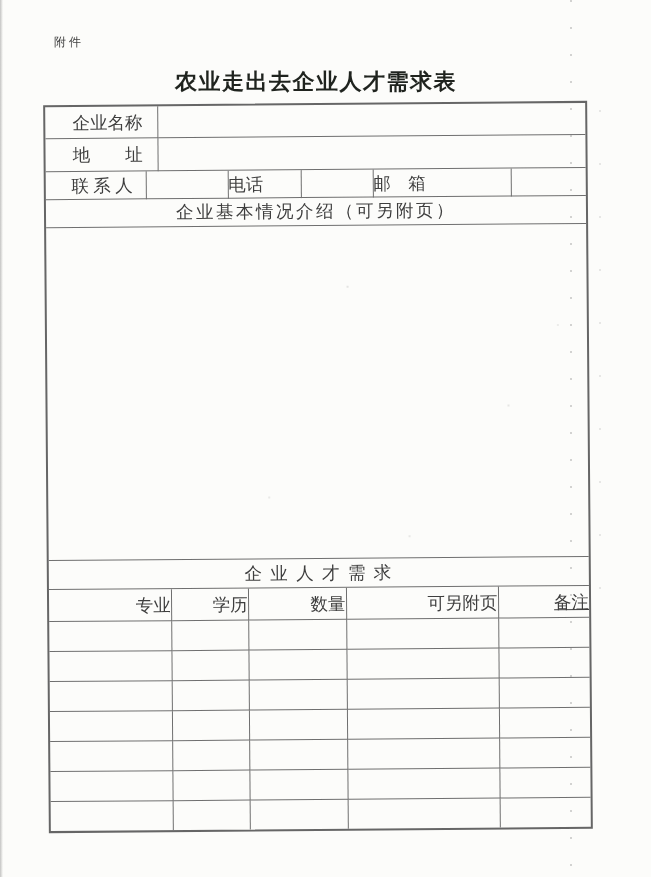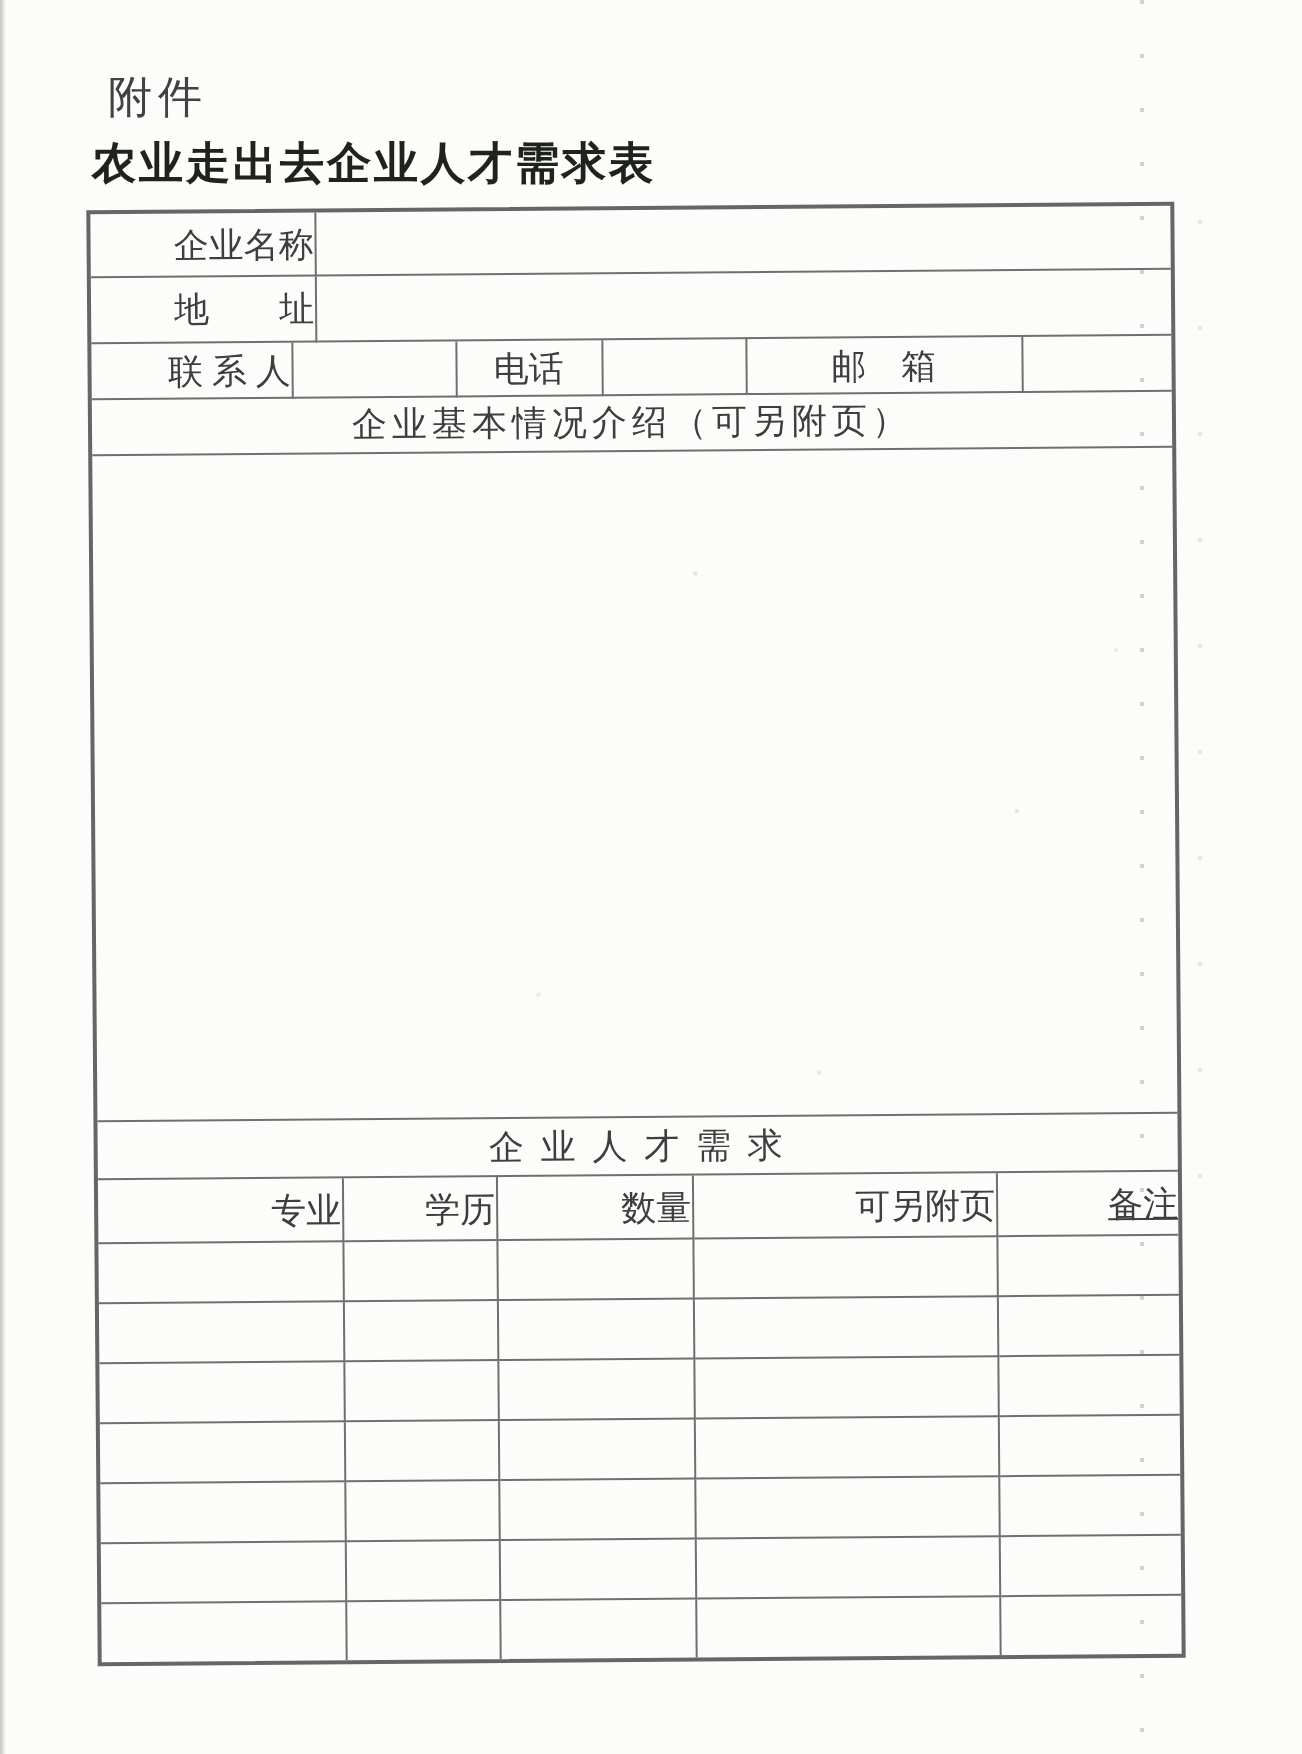--- a/index.html
+++ b/index.html
@@ -29,47 +29,47 @@
     background-image:repeating-linear-gradient(to bottom,rgba(110,110,110,.45) 0 2px,transparent 2px 27px);
     opacity:.65;z-index:5;
   }
   .speck-col-2{
     position:absolute;left:599px;top:110px;width:2px;height:500px;
     background-image:repeating-linear-gradient(to bottom,rgba(120,120,120,.4) 0 2px,transparent 2px 53px);
     opacity:.4;z-index:5;
   }
   .attachment{
     position:absolute;left:54px;top:34px;
-    font-size:22px;letter-spacing:3px;color:#424242;
+    font-size:12px;letter-spacing:3px;color:#424242;
   }
   .title{
     position:absolute;left:46px;top:67px;width:540px;margin:0;
-    font-size:22px;font-weight:bold;
+    text-align:center;font-size:22px;font-weight:bold;
     letter-spacing:1.5px;color:var(--title);
   }
   .form-wrap{
     position:absolute;left:46px;top:103px;width:540px;
     border:2px solid #666;
     transform:rotate(-0.45deg);
     background:transparent;
     z-index:2;
   }
   table{width:100%;border-collapse:collapse;table-layout:fixed;}
   td,th{
     padding:0;margin:0;
     font-size:17.5px;font-weight:normal;color:var(--text);
     overflow:hidden;white-space:nowrap;
   }
   .grid td{border-right:1.5px solid var(--border);border-bottom:1.5px solid var(--border);}
   .grid td:last-child{border-right:none;}
   .row-name td{height:31px;}
   .row-addr td{height:32px;}
   .row-contact td{height:27px;margin-left:40px;}
-  .lbl{padding-left:13px;text-align:right;}
-  .ctr{text-align:center;}
+  .lbl{padding-left:13px;text-align:center;}
+  .ctr{text-align:left;}
   .sec-header{
     height:27px;line-height:27px;text-align:center;
     font-size:17.5px;letter-spacing:2.5px;
     border-bottom:1.5px solid var(--border);
   }
   .blank-area{
     height:332px;border-bottom:1.5px solid var(--border);position:relative;
   }
   .blank-area::after{ 
     content:"";position:absolute;left:300px;top:60px;width:2px;height:2px;

